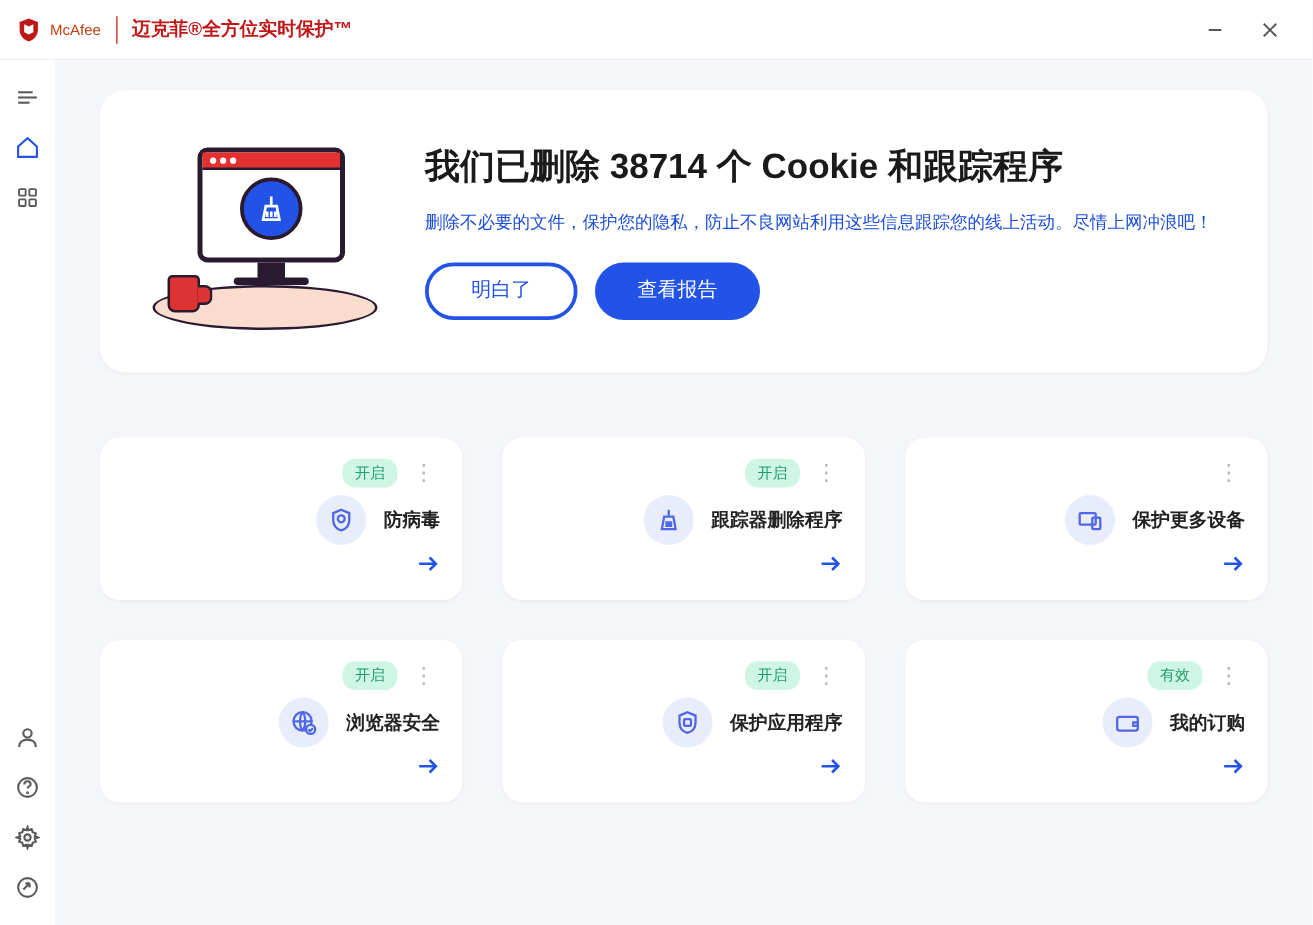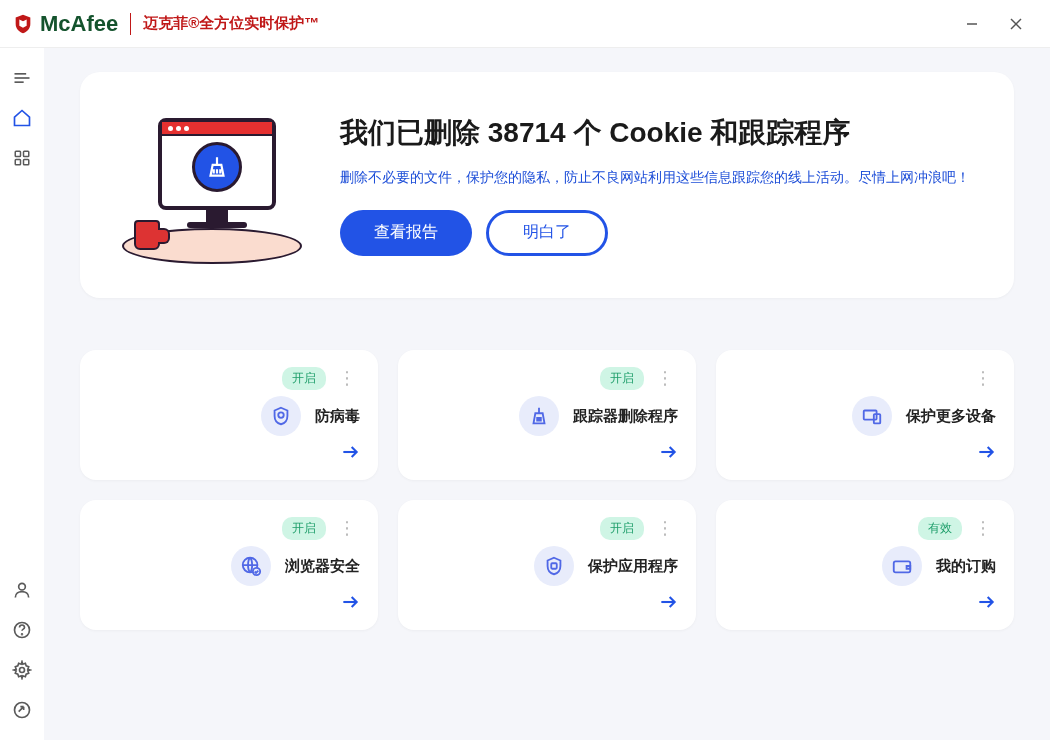--- a/index.html
+++ b/index.html
@@ -1,21 +1,21 @@
 <!DOCTYPE html>
 <html><head>
 <meta charset="utf-8">
 <style>
 * { box-sizing: border-box; margin: 0; padding: 0; }
 body { font-family: "Microsoft YaHei", "PingFang SC", Arial, sans-serif; background: #fff; width: 1050px; height: 740px; overflow: hidden; }
 
 .titlebar { height: 48px; display: flex; align-items: center; padding: 0 12px; border-bottom: 1px solid #eee; }
 .logo { display: flex; align-items: center; gap: 6px; }
 .logo-shield { width: 22px; height: 22px; }
-.logo-text { color: #14532d; font-weight: bold; font-size: 22px; }
+.logo-text { color: #c2410c; font-weight: normal; font-size: 12px; }
 .logo-divider { width: 1px; height: 22px; background: #C01818; margin: 0 12px; }
 .logo-subtitle { color: #C01818; font-weight: bold; font-size: 15px; }
 .titlebar-spacer { flex: 1; }
 .window-btn { width: 44px; height: 40px; display: flex; align-items: center; justify-content: center; color: #666; cursor: pointer; }
 
 .app-body { display: flex; height: calc(740px - 48px); }
 .sidebar { width: 44px; background: #fff; display: flex; flex-direction: column; align-items: center; padding-top: 12px; gap: 4px; }
 .sidebar-item { width: 36px; height: 36px; display: flex; align-items: center; justify-content: center; border-radius: 6px; cursor: pointer; color: #5a5a5a; }
 .sidebar-item.active { color: #2253E6; }
 .sidebar-spacer { flex: 1; }
@@ -28,21 +28,21 @@
 .hero-title { font-size: 28px; font-weight: bold; color: #1a1a1a; margin-bottom: 14px; }
 .hero-desc { font-size: 14px; color: #1d4ed8; line-height: 1.7; margin-bottom: 20px; }
 .hero-buttons { display: flex; gap: 14px; }
 .btn { height: 46px; padding: 0 34px; border-radius: 23px; font-size: 16px; font-weight: 500; cursor: pointer; display: flex; align-items: center; justify-content: center; border: none; }
 .btn-outline { background: #fff; color: #2253E6; border: 3px solid #2253E6; }
 .btn-primary { background: #2253E6; color: #fff; }
 .hero-nav { width: 40px; display: flex; flex-direction: column; align-items: center; gap: 52px; color: #2253E6; }
 .hero-nav .disabled { color: #c4c4c4; }
 .hero-pager { font-size: 13px; color: #666; }
 
-.cards-grid { display: grid; grid-template-columns: repeat(3, 1fr); gap: 20px; margin-top: 52px; }
+.cards-grid { display: grid; grid-template-columns: repeat(3, 1fr); gap: 32px; margin-top: 52px; }
 .feature-card { background: #fff; border-radius: 16px; padding: 16px 18px 14px 18px; height: 130px; position: relative; display: flex; flex-direction: column; box-shadow: 0 1px 3px rgba(0,0,0,0.04); cursor: pointer; }
 .card-top { display: flex; align-items: center; justify-content: flex-end; gap: 8px; height: 24px; }
 .badge { background: #CFF5E5; color: #1e9e6a; font-size: 12px; padding: 3px 10px; border-radius: 10px; font-weight: 500; }
 .kebab { color: #b8b8b8; padding: 0 4px; cursor: pointer; font-size: 18px; line-height: 1; }
 .card-mid { display: flex; align-items: center; gap: 14px; margin-top: 6px; justify-content: flex-end; }
 .card-icon { width: 40px; height: 40px; border-radius: 50%; background: #E8ECFB; display: flex; align-items: center; justify-content: center; color: #5068E6; }
 .card-title { font-size: 15px; font-weight: 600; color: #222; }
 .card-arrow { align-self: flex-end; margin-top: auto; color: #2253E6; }
 
 
@@ -151,22 +151,22 @@
         <div class="broom-badge">
           <svg viewBox="0 0 24 24" fill="none" stroke="#fff" stroke-width="2">
               <path d="M12 3 V10 M8 10 H16 L18 20 H6 Z M9 14 V18 M12 14 V18 M15 14 V18"></path>
             </svg>
         </div>
       </div>
       <div class="hero-content">
         <div class="hero-title">我们已删除 38714 个 Cookie 和跟踪程序</div>
         <div class="hero-desc">删除不必要的文件，保护您的隐私，防止不良网站利用这些信息跟踪您的线上活动。尽情上网冲浪吧！</div>
         <div class="hero-buttons">
+          <button class="btn btn-outline">明白了</button>
           <button class="btn btn-primary">查看报告</button>
-          <button class="btn btn-outline">明白了</button>
         </div>
       </div>
     </div>
 
     <div class="cards-grid">
 
       <div class="feature-card">
         <div class="card-top">
           <span class="badge">开启</span>
           <span class="kebab">⋮</span>

